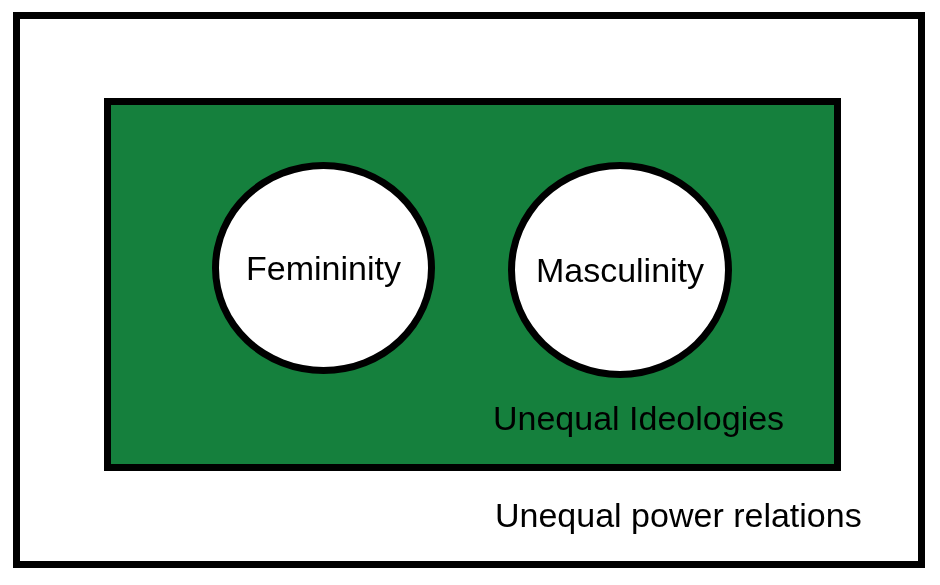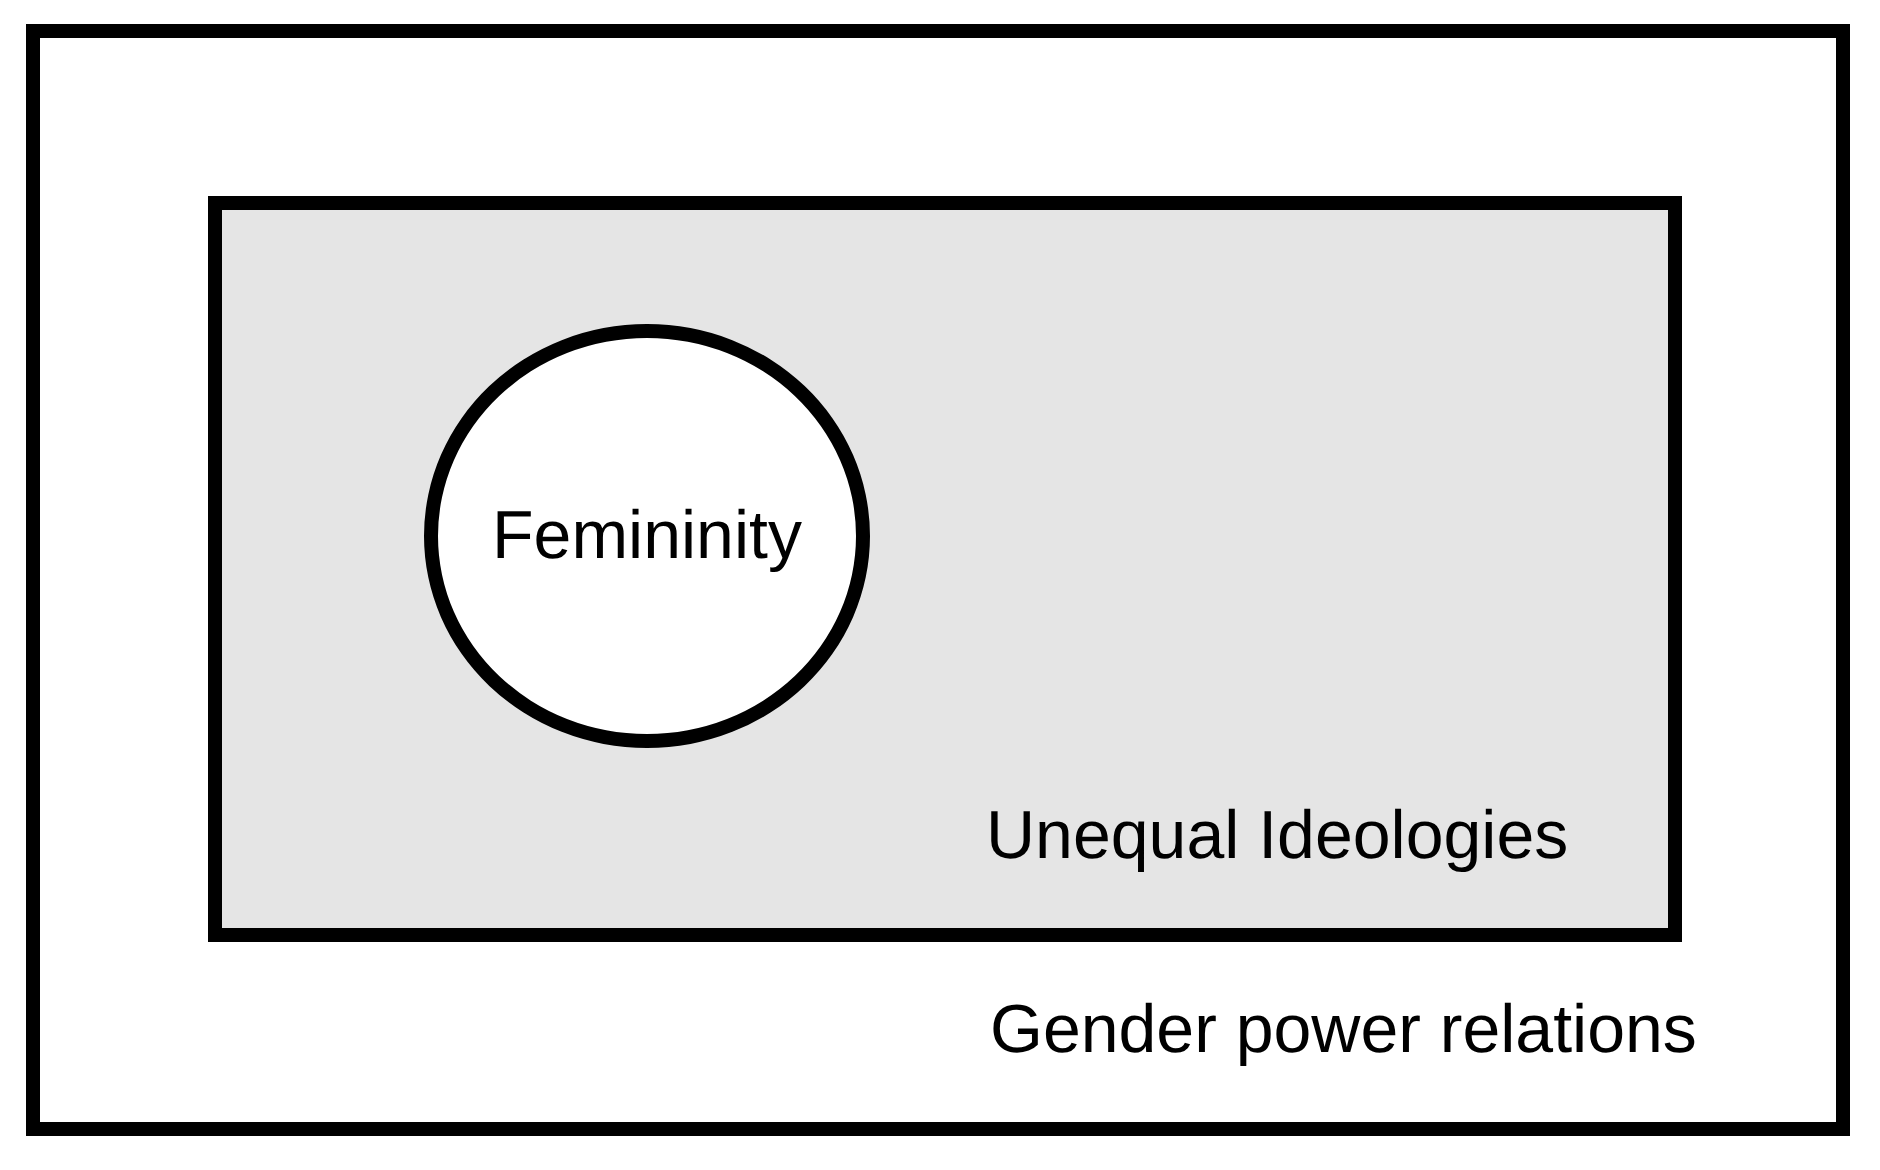--- a/index.html
+++ b/index.html
@@ -27,21 +27,21 @@
     background: #ffffff;
   }
   .inner-box {
     position: absolute;
     left: 84px;
     top: 79px;
     width: 737px;
     height: 373px;
     border: 7px solid #000000;
     box-sizing: border-box;
-    background: #e5e5e5;
+    background: #15803d;
   }
   .circle {
     position: absolute;
     border: 7px solid #000000;
     border-radius: 50%;
     box-sizing: border-box;
     background: #ffffff;
     display: flex;
     align-items: center;
     justify-content: center;
@@ -77,17 +77,20 @@
 </style>
 </head>
 <body>
 
 <div class="diagram">
   <div class="outer-box">
     <div class="inner-box">
       <div class="circle circle-femininity">
         <span class="label">Femininity</span>
       </div>
+      <div class="circle circle-masculinity">
+        <span class="label">Masculinity</span>
+      </div>
       <div class="label inner-box-label">Unequal Ideologies</div>
     </div>
-    <div class="label outer-box-label">Gender power relations</div>
+    <div class="label outer-box-label">Unequal power relations</div>
   </div>
 </div>
 
 </body></html>

